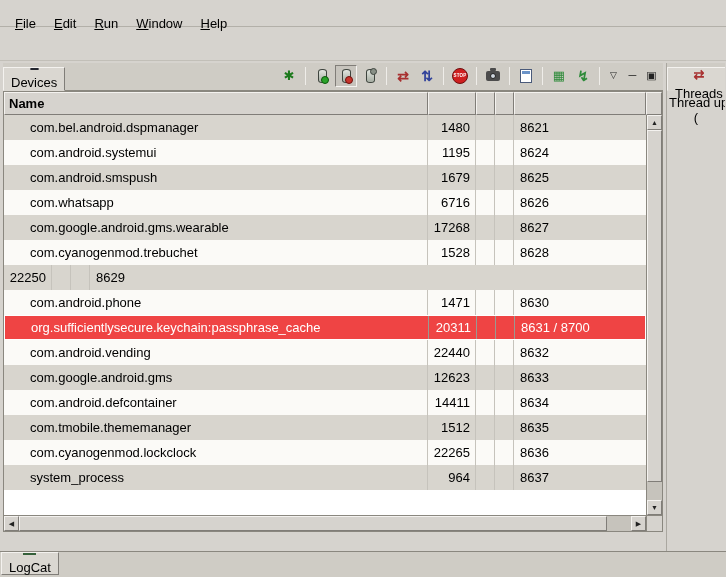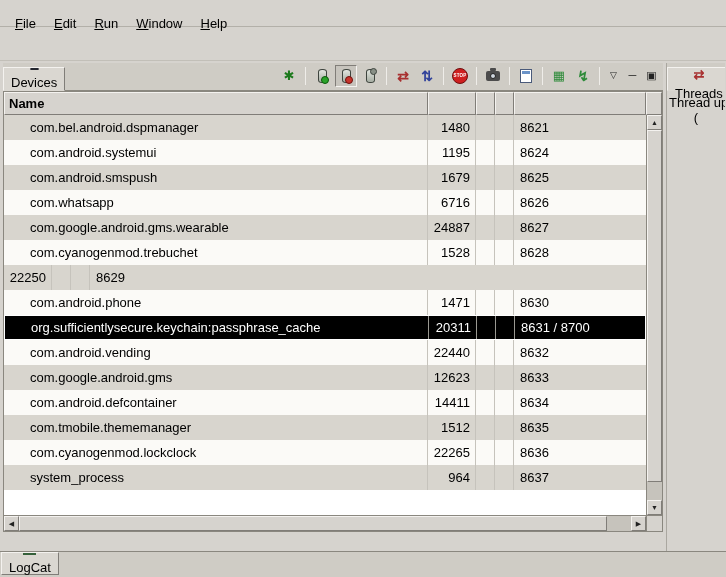--- a/index.html
+++ b/index.html
@@ -80,21 +80,21 @@
   .tbody { flex:1; background:#fff; overflow:hidden; }
   .trow { height:25px; display:flex; align-items:stretch; }
   .trow:nth-child(odd) { background:#d8d5ce; }
   .trow:nth-child(even) { background:#fbfaf7; }
   .cell { display:flex; align-items:center; border-right:1px solid #c6c3bc; overflow:hidden; white-space:nowrap; }
   .cell.name-c { width:424px; padding-left:26px; }
   .cell.pid-c { width:48px; justify-content:flex-end; padding-right:5px; }
   .cell.c3 { width:19px; }
   .cell.c4 { width:19px; }
   .cell.port-c { flex:1; padding-left:6px; border-right:none; }
-  .trow.selected { background:#000000; color:#fff; border:1px solid #ffffff; }
+  .trow.selected { background:#ef4444; color:#fff; border:1px solid #ffffff; }
   .trow.selected .cell { border-right-color:#9a9992; }
 
   
   .vscroll { width:16px; background:#c6c3bc; border-left:1px solid #8a877f; display:flex; flex-direction:column; }
   .sb-btn { flex:0 0 15px; height:15px; background:#d6d3ce; border:1px solid; border-color:#f4f2ef #807d78 #807d78 #f4f2ef;
             display:flex; align-items:center; justify-content:center; font-size:7px; color:#222; line-height:1; }
   .sb-track { flex:1; position:relative; }
   .sb-thumb { position:absolute; top:0; left:0; right:0; height:95%; background:#d6d3ce;
               border:1px solid; border-color:#f4f2ef #807d78 #807d78 #f4f2ef; }
   .hscroll-row { height:16px; display:flex; flex:0 0 16px; border-top:1px solid #8a877f; }
@@ -236,21 +236,21 @@
               </div>
               <div class="trow">
                 <div class="cell name-c">com.whatsapp</div>
                 <div class="cell pid-c">6716</div>
                 <div class="cell c3"></div>
                 <div class="cell c4"></div>
                 <div class="cell port-c">8626</div>
               </div>
               <div class="trow">
                 <div class="cell name-c">com.google.android.gms.wearable</div>
-                <div class="cell pid-c">24887</div>
+                <div class="cell pid-c">17268</div>
                 <div class="cell c3"></div>
                 <div class="cell c4"></div>
                 <div class="cell port-c">8627</div>
               </div>
               <div class="trow">
                 <div class="cell name-c">com.cyanogenmod.trebuchet</div>
                 <div class="cell pid-c">1528</div>
                 <div class="cell c3"></div>
                 <div class="cell c4"></div>
                 <div class="cell port-c">8628</div>

